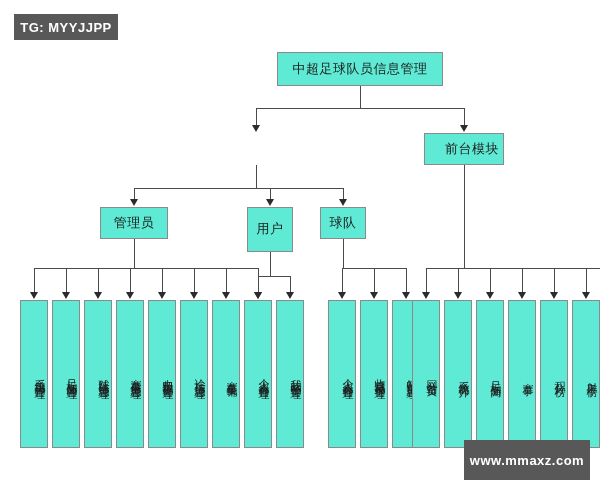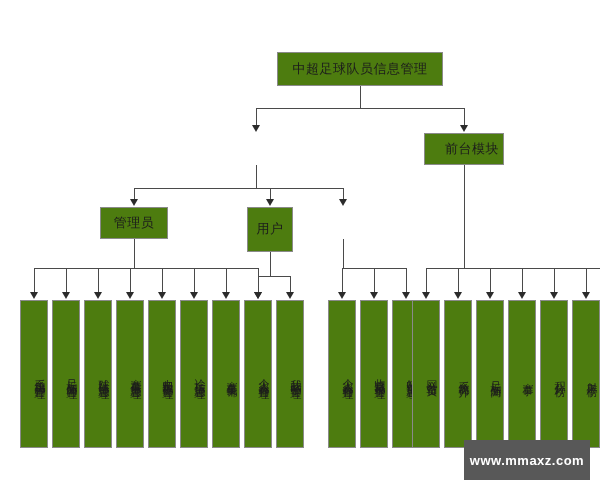--- a/index.html
+++ b/index.html
@@ -39,21 +39,21 @@
     left: 464px; top: 440px;
     width: 126px; height: 40px;
     font-size: 13px;
   }
 
   
   .node {
     position: absolute;
     box-sizing: border-box;
     border: 1px solid #8a8a8a;
-    background: #4d7c0f;
+    background: #5eead4;
     color: #1c1c1c;
     display: flex;
     align-items: center;
     justify-content: center;
     text-align: center;
   }
   .node.h {
     font-size: 13px;
     line-height: 1.1;
     letter-spacing: 0.5px;
@@ -152,20 +152,21 @@
       <div class="ln v" style="left:343px; top:188px; height:11px;"></div>
       <div class="arrow" style="left:339px; top:199px;"></div>
     </div>
 
   <div class="node h" id="root-node" style="left:277px; top:52px; width:166px; height:34px;">中超足球队员信息管理</div>
 
   <div class="node h" style="left:424px; top:133px; width:80px; height:32px;padding-left:16px;">前台模块</div>
 
   <div class="node h" style="left:100px; top:207px; width:68px; height:32px;">管理员</div>
   <div class="node h" style="left:247px; top:207px; width:46px; height:45px;">用户</div>
+  <div class="node h" style="left:320px; top:207px; width:46px; height:32px;">球队</div>
 
   <div id="leaves">
       <div class="node v" style="left:20px; top:300px; width:28px; height:148px;">系统用户管理</div>
       <div class="node v" style="left:52px; top:300px; width:28px; height:148px;">足坛新闻管理</div>
       <div class="node v" style="left:84px; top:300px; width:28px; height:148px;">球队信息管理</div>
       <div class="node v" style="left:116px; top:300px; width:28px; height:148px;">赛事信息管理</div>
       <div class="node v" style="left:148px; top:300px; width:28px; height:148px;">中超数据管理</div>
       <div class="node v" style="left:180px; top:300px; width:28px; height:148px;">论坛信息管理</div>
       <div class="node v" style="left:212px; top:300px; width:28px; height:148px;">赛事集锦</div>
       <div class="node v" style="left:244px; top:300px; width:28px; height:148px;">系统管理</div>
@@ -175,15 +176,16 @@
       <div class="node v" style="left:360px; top:300px; width:28px; height:148px;">收藏记录管理</div>
       <div class="node v" style="left:392px; top:300px; width:28px; height:148px;">帖子信息管理</div>
       <div class="node v" style="left:412px; top:300px; width:28px; height:148px;">网站首页</div>
       <div class="node v" style="left:444px; top:300px; width:28px; height:148px;">系统简介</div>
       <div class="node v" style="left:476px; top:300px; width:28px; height:148px;">足坛新闻</div>
       <div class="node v" style="left:508px; top:300px; width:28px; height:148px;">赛事</div>
       <div class="node v" style="left:540px; top:300px; width:28px; height:148px;">积分榜</div>
       <div class="node v" style="left:572px; top:300px; width:28px; height:148px;">射手榜</div>
     </div>
 
+  <div class="wm" id="wm-tag">TG: MYYJJPP</div>
   <div class="wm" id="wm-url">www.mmaxz.com</div>
 
 </div>
 
 </body></html>

